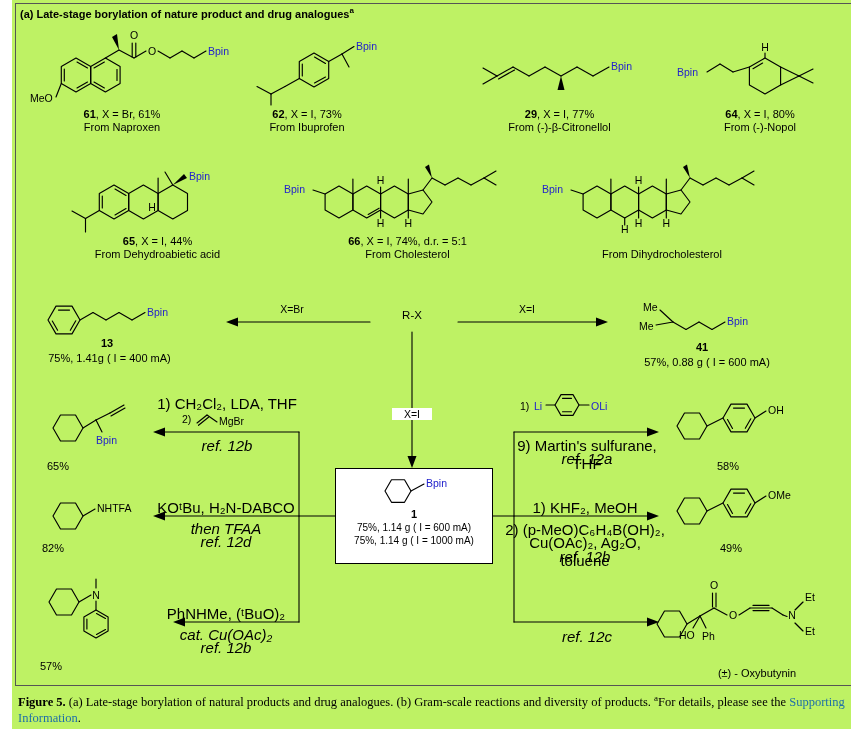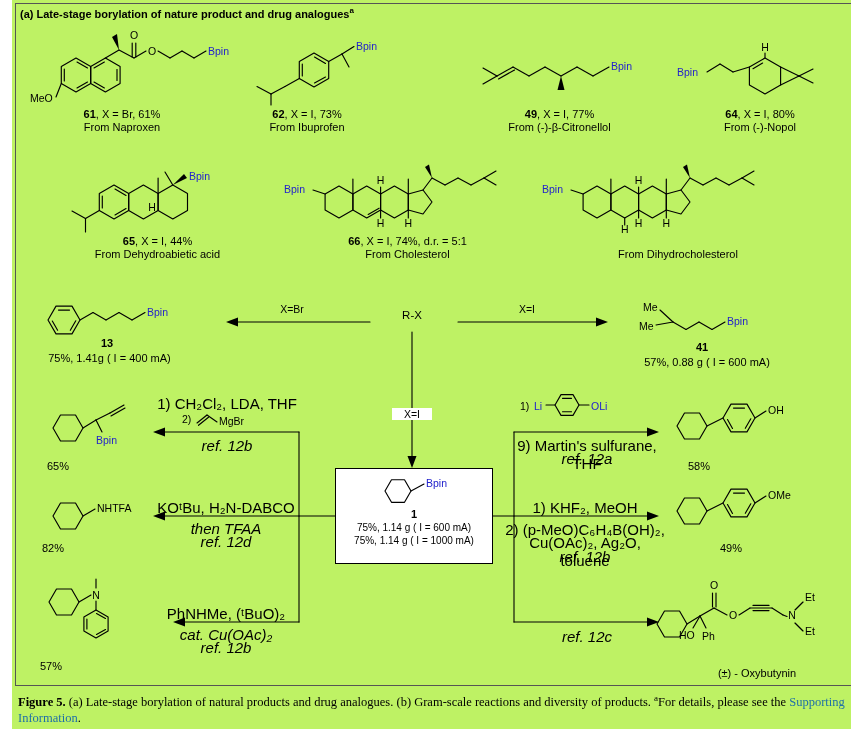--- a/index.html
+++ b/index.html
@@ -134,21 +134,21 @@
       <line x1="21.5" y1="45" x2="37.5" y2="36"></line>
     <line x1="36" y1="33" x2="52" y2="42"></line>
       <line x1="52" y1="42" x2="68" y2="33"></line>
       <line x1="68" y1="33" x2="84" y2="42"></line>
     <polygon class="wg" points="84,42 80.5,56 87.5,56"></polygon>
     <line x1="84" y1="42" x2="100" y2="33"></line>
       <line x1="100" y1="33" x2="116" y2="42"></line>
       <line x1="116" y1="42" x2="132" y2="33"></line>
     <text x="134" y="36" class="blue">Bpin</text>
   </svg>
-  <div class="lbl" style="left:455px;top:108px;width:185px"><b>49</b><span>, X = I, 77%</span></div>
+  <div class="lbl" style="left:455px;top:108px;width:185px"><b>29</b><span>, X = I, 77%</span></div>
   <div class="lbl" style="left:455px;top:121px;width:185px">From (-)-β-Citronellol</div>
 
   <svg class="struct" style="left:663px;top:24px" width="175" height="95" viewBox="0 0 175 95">
     <text x="2" y="52" class="blue">Bpin</text>
     <line x1="32" y1="48" x2="45" y2="40"></line>
       <line x1="45" y1="40" x2="58" y2="48"></line>
       <line x1="58" y1="48" x2="74.4" y2="43"></line>
     <polygon points="90,34 105.6,43 105.6,61 90,70 74.4,61 74.4,43"></polygon>
     <line x1="87.6" y1="39" x2="78" y2="44.7"></line>
     <line x1="105.6" y1="43" x2="124" y2="52"></line>
@@ -227,21 +227,21 @@
     <text x="84.7" y="87" text-anchor="middle" font-size="8.5">H</text>
     <line x1="141" y1="44" x2="150" y2="32"></line>
     <polygon class="wg" points="150,32 143,21 147,18.5"></polygon>
     <line x1="150" y1="32" x2="163" y2="39"></line>
       <line x1="163" y1="39" x2="176" y2="32"></line>
     <line x1="176" y1="32" x2="189" y2="39"></line>
       <line x1="189" y1="39" x2="202" y2="32"></line>
     <line x1="202" y1="32" x2="214" y2="25"></line>
       <line x1="202" y1="32" x2="214" y2="39"></line>
   </svg>
-  <div class="lbl" style="left:536px;top:248px;width:260px">From Dihydrocholesterol</div>
+  <div class="lbl" style="left:520px;top:248px;width:260px">From Dihydrocholesterol</div>
 
 
   <div class="rxlbl" style="left:374px;top:309px;width:52px;font-size:11.5px">R-X</div>
   <div class="rxlbl" style="left:245px;top:303px;width:70px">X=Br</div>
   <div class="rxlbl" style="left:485px;top:303px;width:60px">X=I</div>
   <div class="rxlbl onwhite" style="left:380px;top:408px;width:40px">X=I</div>
 
   <svg class="struct" style="left:18px;top:294px" width="170" height="48" viewBox="0 0 170 48">
     <polygon points="18,26 26,12.1 42,12.1 50,26 42,39.9 26,39.9"></polygon>
     <line x1="28.5" y1="16.1" x2="39.5" y2="16.1"></line>
@@ -347,21 +347,21 @@
   <svg class="struct" style="left:650px;top:392px" width="175" height="52" viewBox="0 0 175 52">
     <polygon points="15,34 22.5,21 37.5,21 45,34 37.5,47 22.5,47"></polygon>
     <line x1="45" y1="34" x2="61" y2="26"></line>
     <polygon points="61,26 69,12.1 85,12.1 93,26 85,39.9 69,39.9"></polygon>
     <line x1="71.5" y1="16.1" x2="82.5" y2="16.1"></line>
       <line x1="88.8" y1="26.8" x2="83.3" y2="36.3"></line>
       <line x1="65.5" y1="27.5" x2="70.5" y2="36.5"></line>
     <line x1="93" y1="26" x2="104" y2="19"></line>
     <text x="106" y="22">OH</text>
   </svg>
-  <div class="pct" style="left:676px;top:460px;width:60px">58%</div>
+  <div class="pct" style="left:705px;top:460px;width:60px">58%</div>
 
   <div class="cond" style="left:498px;top:499px;width:150px">1) KHF₂, MeOH</div>
   <div class="cond" style="left:492px;top:521px;width:162px">2) (p-MeO)C₆H₄B(OH)₂,</div>
   <div class="cond" style="left:492px;top:534px;width:162px">Cu(OAc)₂, Ag₂O, toluene</div>
   <div class="cond ref" style="left:492px;top:548px;width:162px">ref. 12b</div>
   <svg class="struct" style="left:650px;top:477px" width="185" height="52" viewBox="0 0 185 52">
     <polygon points="15,34 22.5,21 37.5,21 45,34 37.5,47 22.5,47"></polygon>
     <line x1="45" y1="34" x2="61" y2="26"></line>
     <polygon points="61,26 69,12.1 85,12.1 93,26 85,39.9 69,39.9"></polygon>
     <line x1="71.5" y1="16.1" x2="82.5" y2="16.1"></line>

